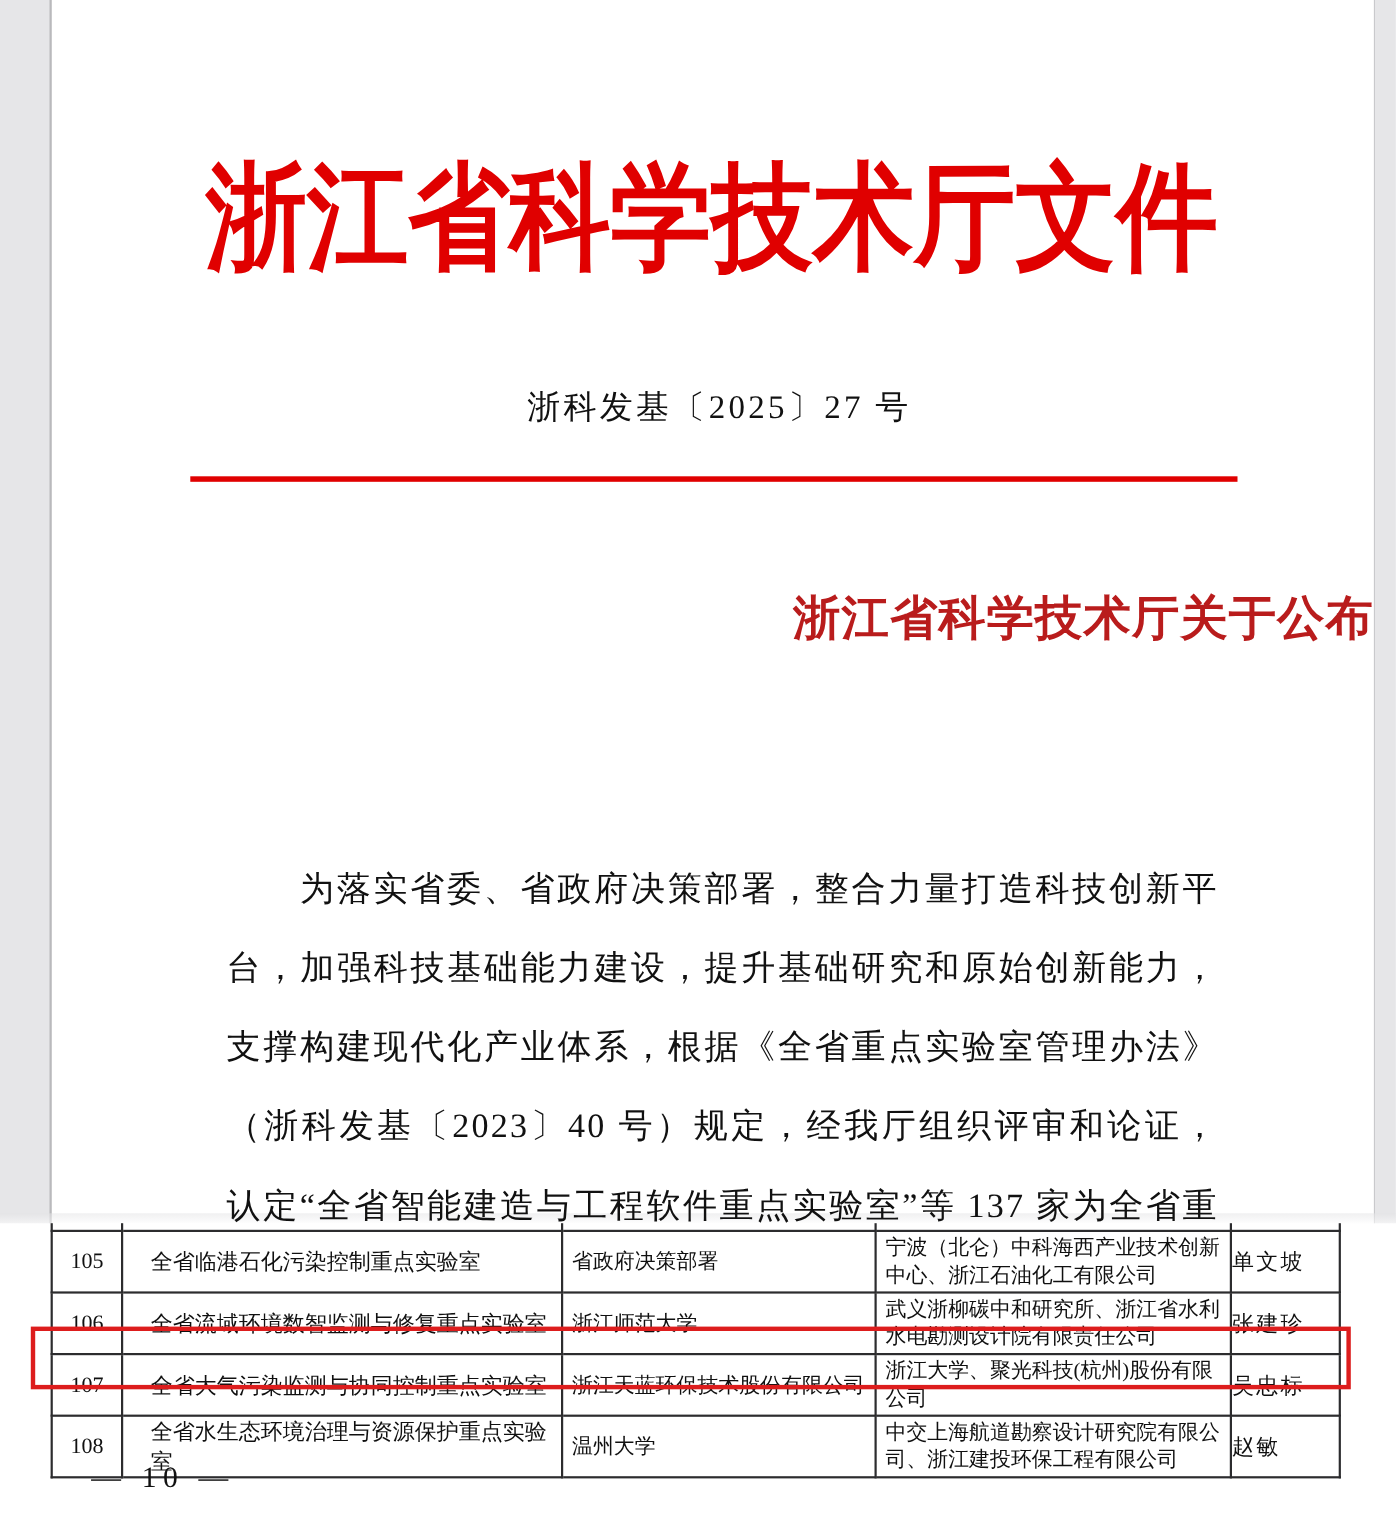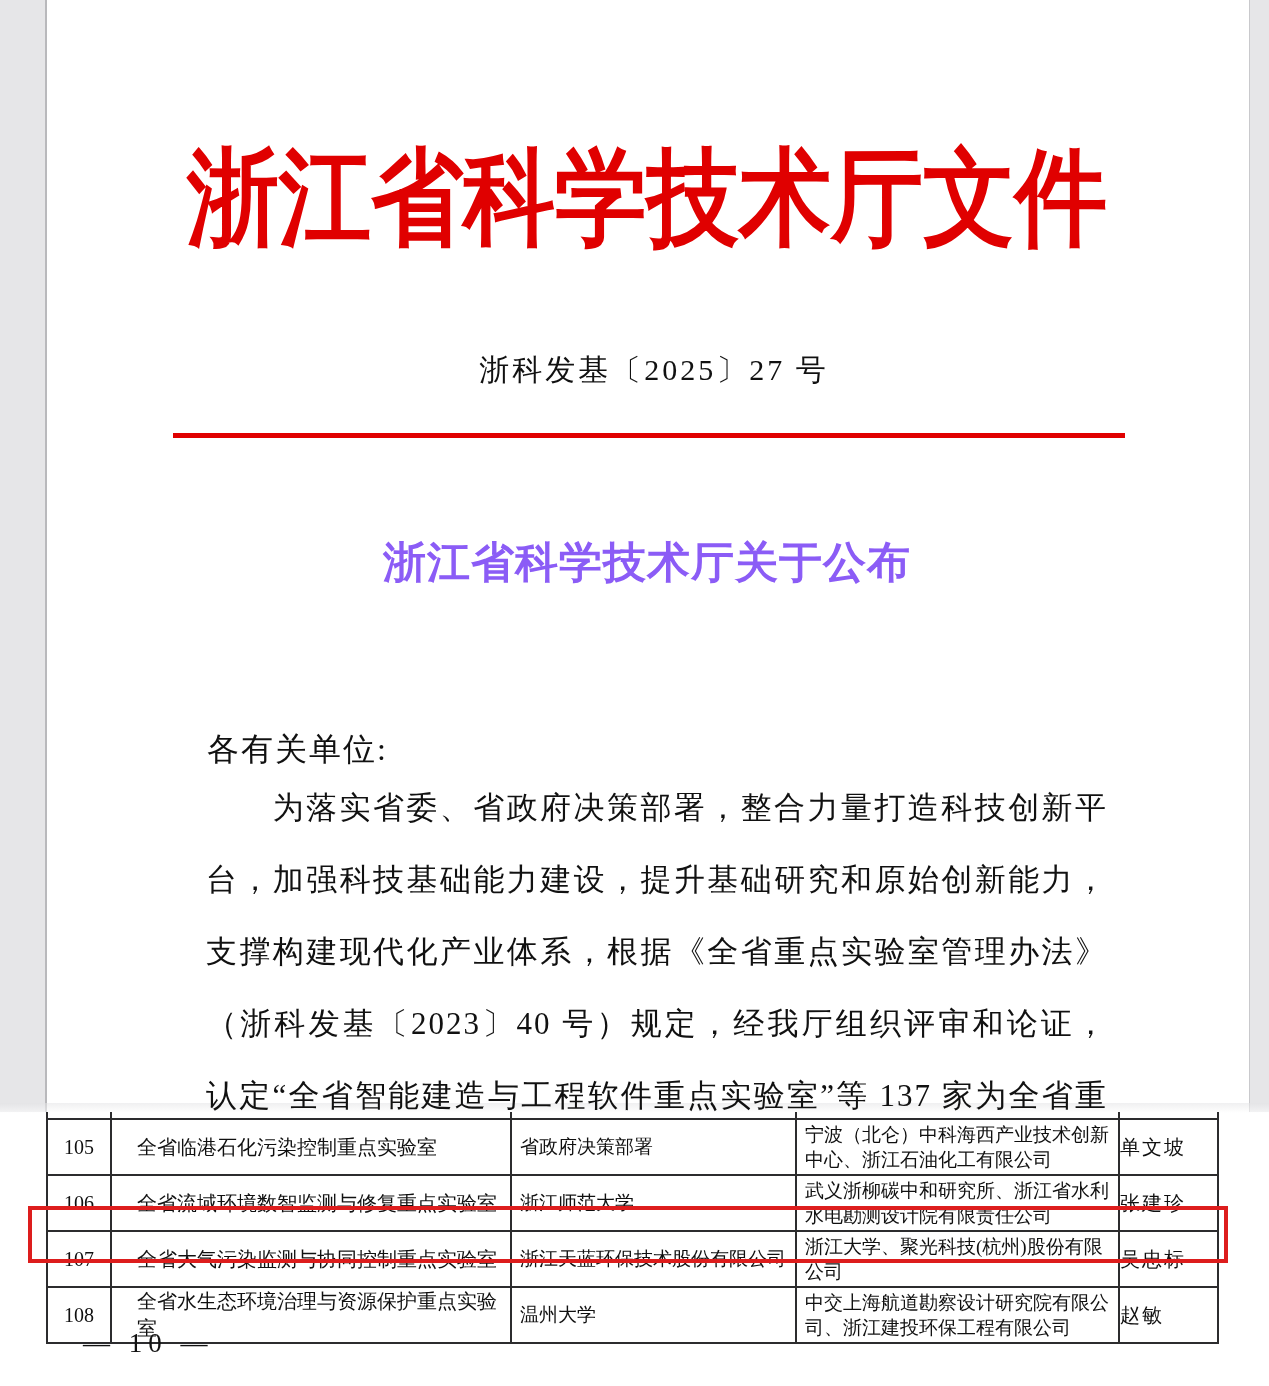--- a/index.html
+++ b/index.html
@@ -38,22 +38,22 @@
   .doc-number{
     position:absolute;left:45px;top:350px;width:1218px;
     text-align:center;font-size:30px;letter-spacing:3px;color:#111;
   }
   .red-rule{
     position:absolute;left:173px;top:433px;width:952px;height:5px;
     background:var(--accent-red);
   }
   .notice-title{
     position:absolute;left:45px;top:527px;width:1204px;margin:0;
-    text-align:center;font-size:43px;font-weight:bold;line-height:72px;
-    color:#8b5cf6;letter-spacing:1px;
+    text-align:right;font-size:43px;font-weight:bold;line-height:72px;
+    color:#b91c1c;letter-spacing:1px;
   }
   .salutation{
     position:absolute;left:207px;top:728px;margin:0;
     font-size:32px;color:#111;letter-spacing:2px;
   }
   .body-text{
     position:absolute;left:206px;top:772px;width:902px;margin:0;
     font-size:31px;line-height:72px;color:#111;
     letter-spacing:2px;
     text-align:justify;text-justify:inter-ideograph;
@@ -102,21 +102,20 @@
   <h1 class="red-header">浙江省科学技术厅文件</h1>
 
   <div class="doc-number">浙科发基〔2025〕27 号</div>
 
   <div class="red-rule"></div>
 
   <h2 class="notice-title">
     <span>浙江省科学技术厅关于公布</span><br>
   </h2>
 
-  <p class="salutation">各有关单位:</p>
 
   <p class="body-text">为落实省委、省政府决策部署，整合力量打造科技创新平台，加强科技基础能力建设，提升基础研究和原始创新能力，支撑构建现代化产业体系，根据《全省重点实验室管理办法》（浙科发基〔2023〕40 号）规定，经我厅组织评审和论证，认定“全省智能建造与工程软件重点实验室”等 137 家为全省重点实验室（以下简称“实验室”）。现将有关事项通知如下:</p>
 
   <table class="lab-table">
     <colgroup>
       <col style="width:64px">
       <col style="width:400px">
       <col style="width:285px">
       <col style="width:323px">
       <col style="width:99px">

